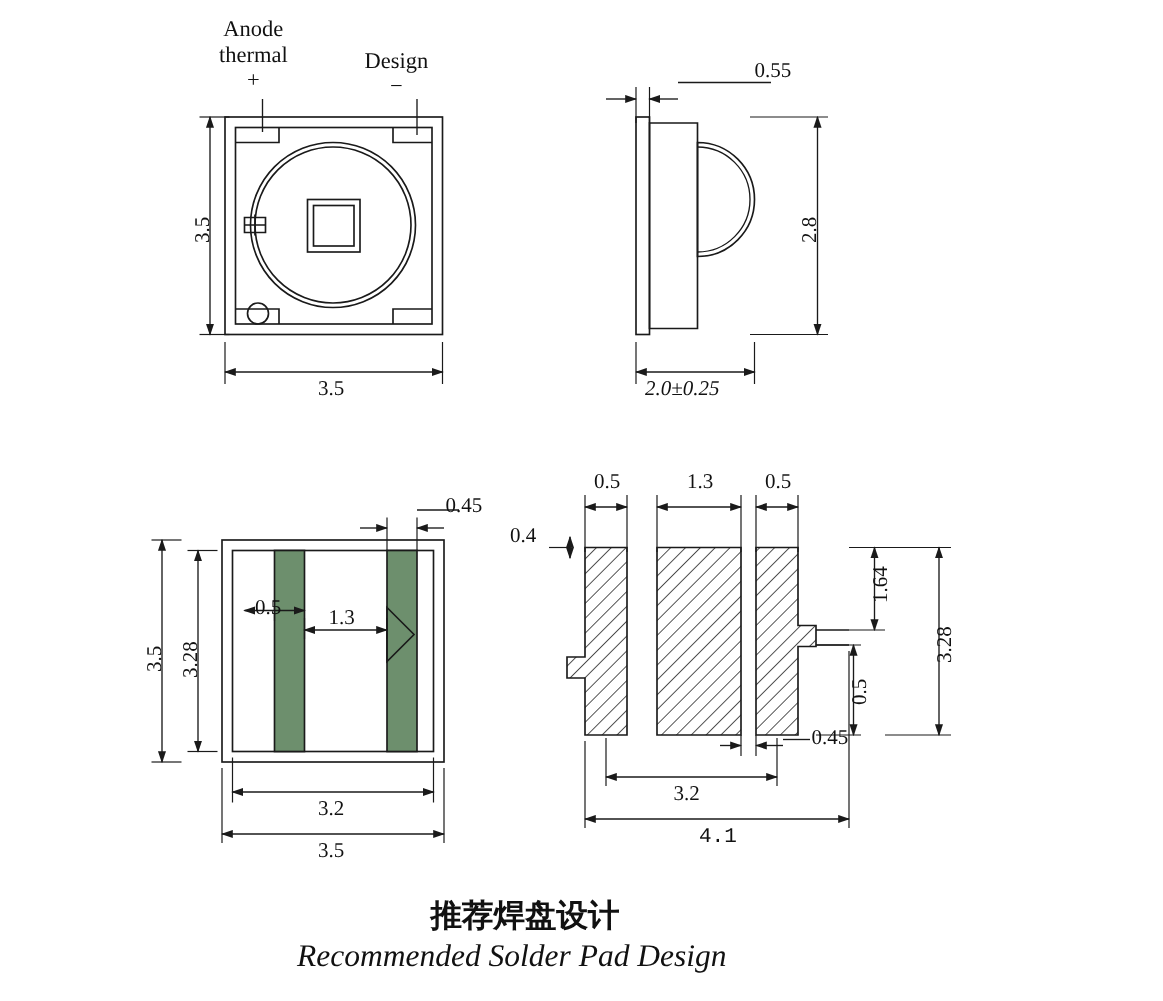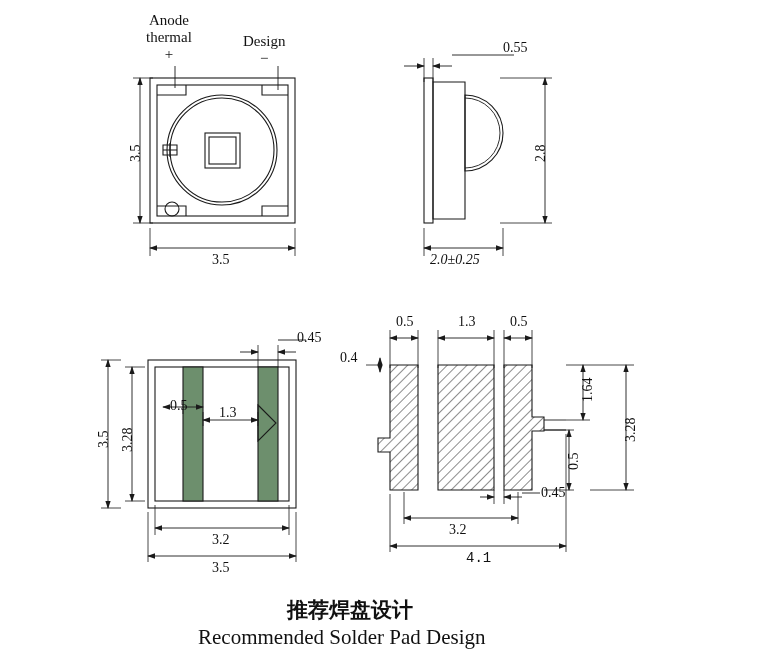--- a/index.html
+++ b/index.html
@@ -45,20 +45,21 @@
     font-weight: 700;
     color: #111;
     white-space: nowrap;
   }
   .caption-en {
     position: absolute;
     font-family: "Liberation Serif", serif;
     font-size: 21px;
     color: #111;
     white-space: nowrap;
+    font-style: italic;
   }
   .hdr {
     position: absolute;
     font-family: "Liberation Serif", serif;
     font-size: 15px;
     text-align: center;
     white-space: nowrap;
     color: #111;
   }
 </style>

